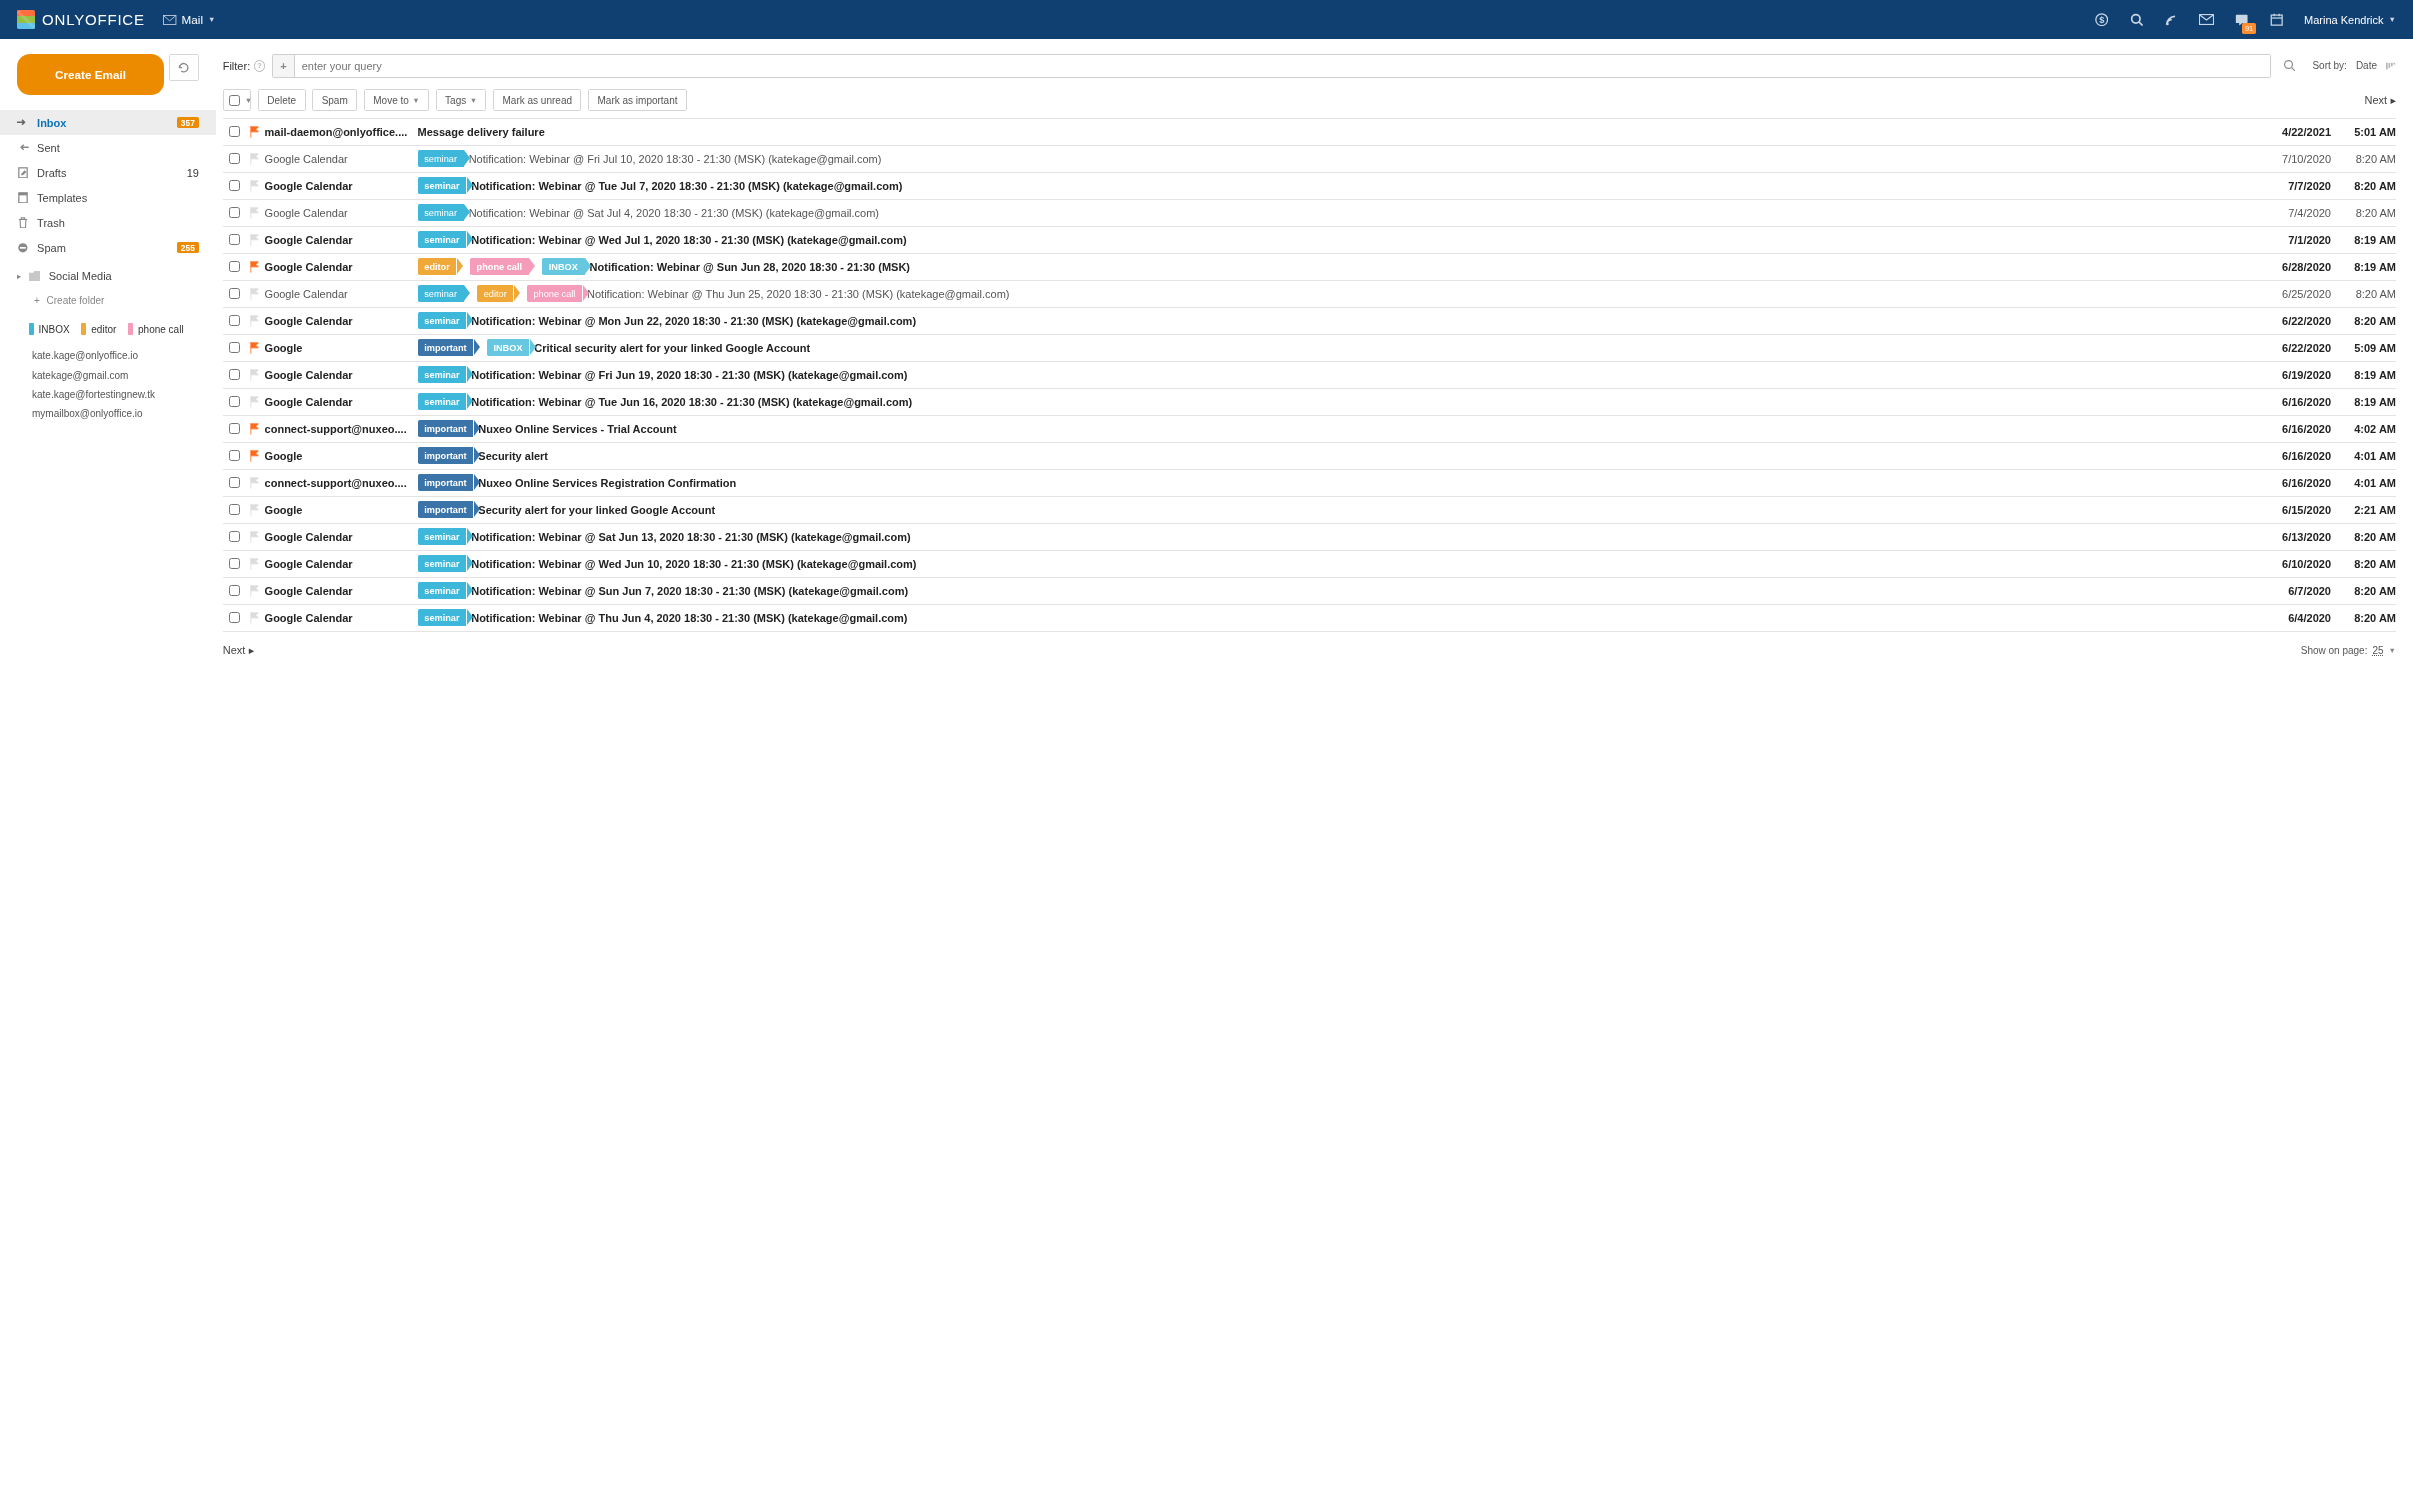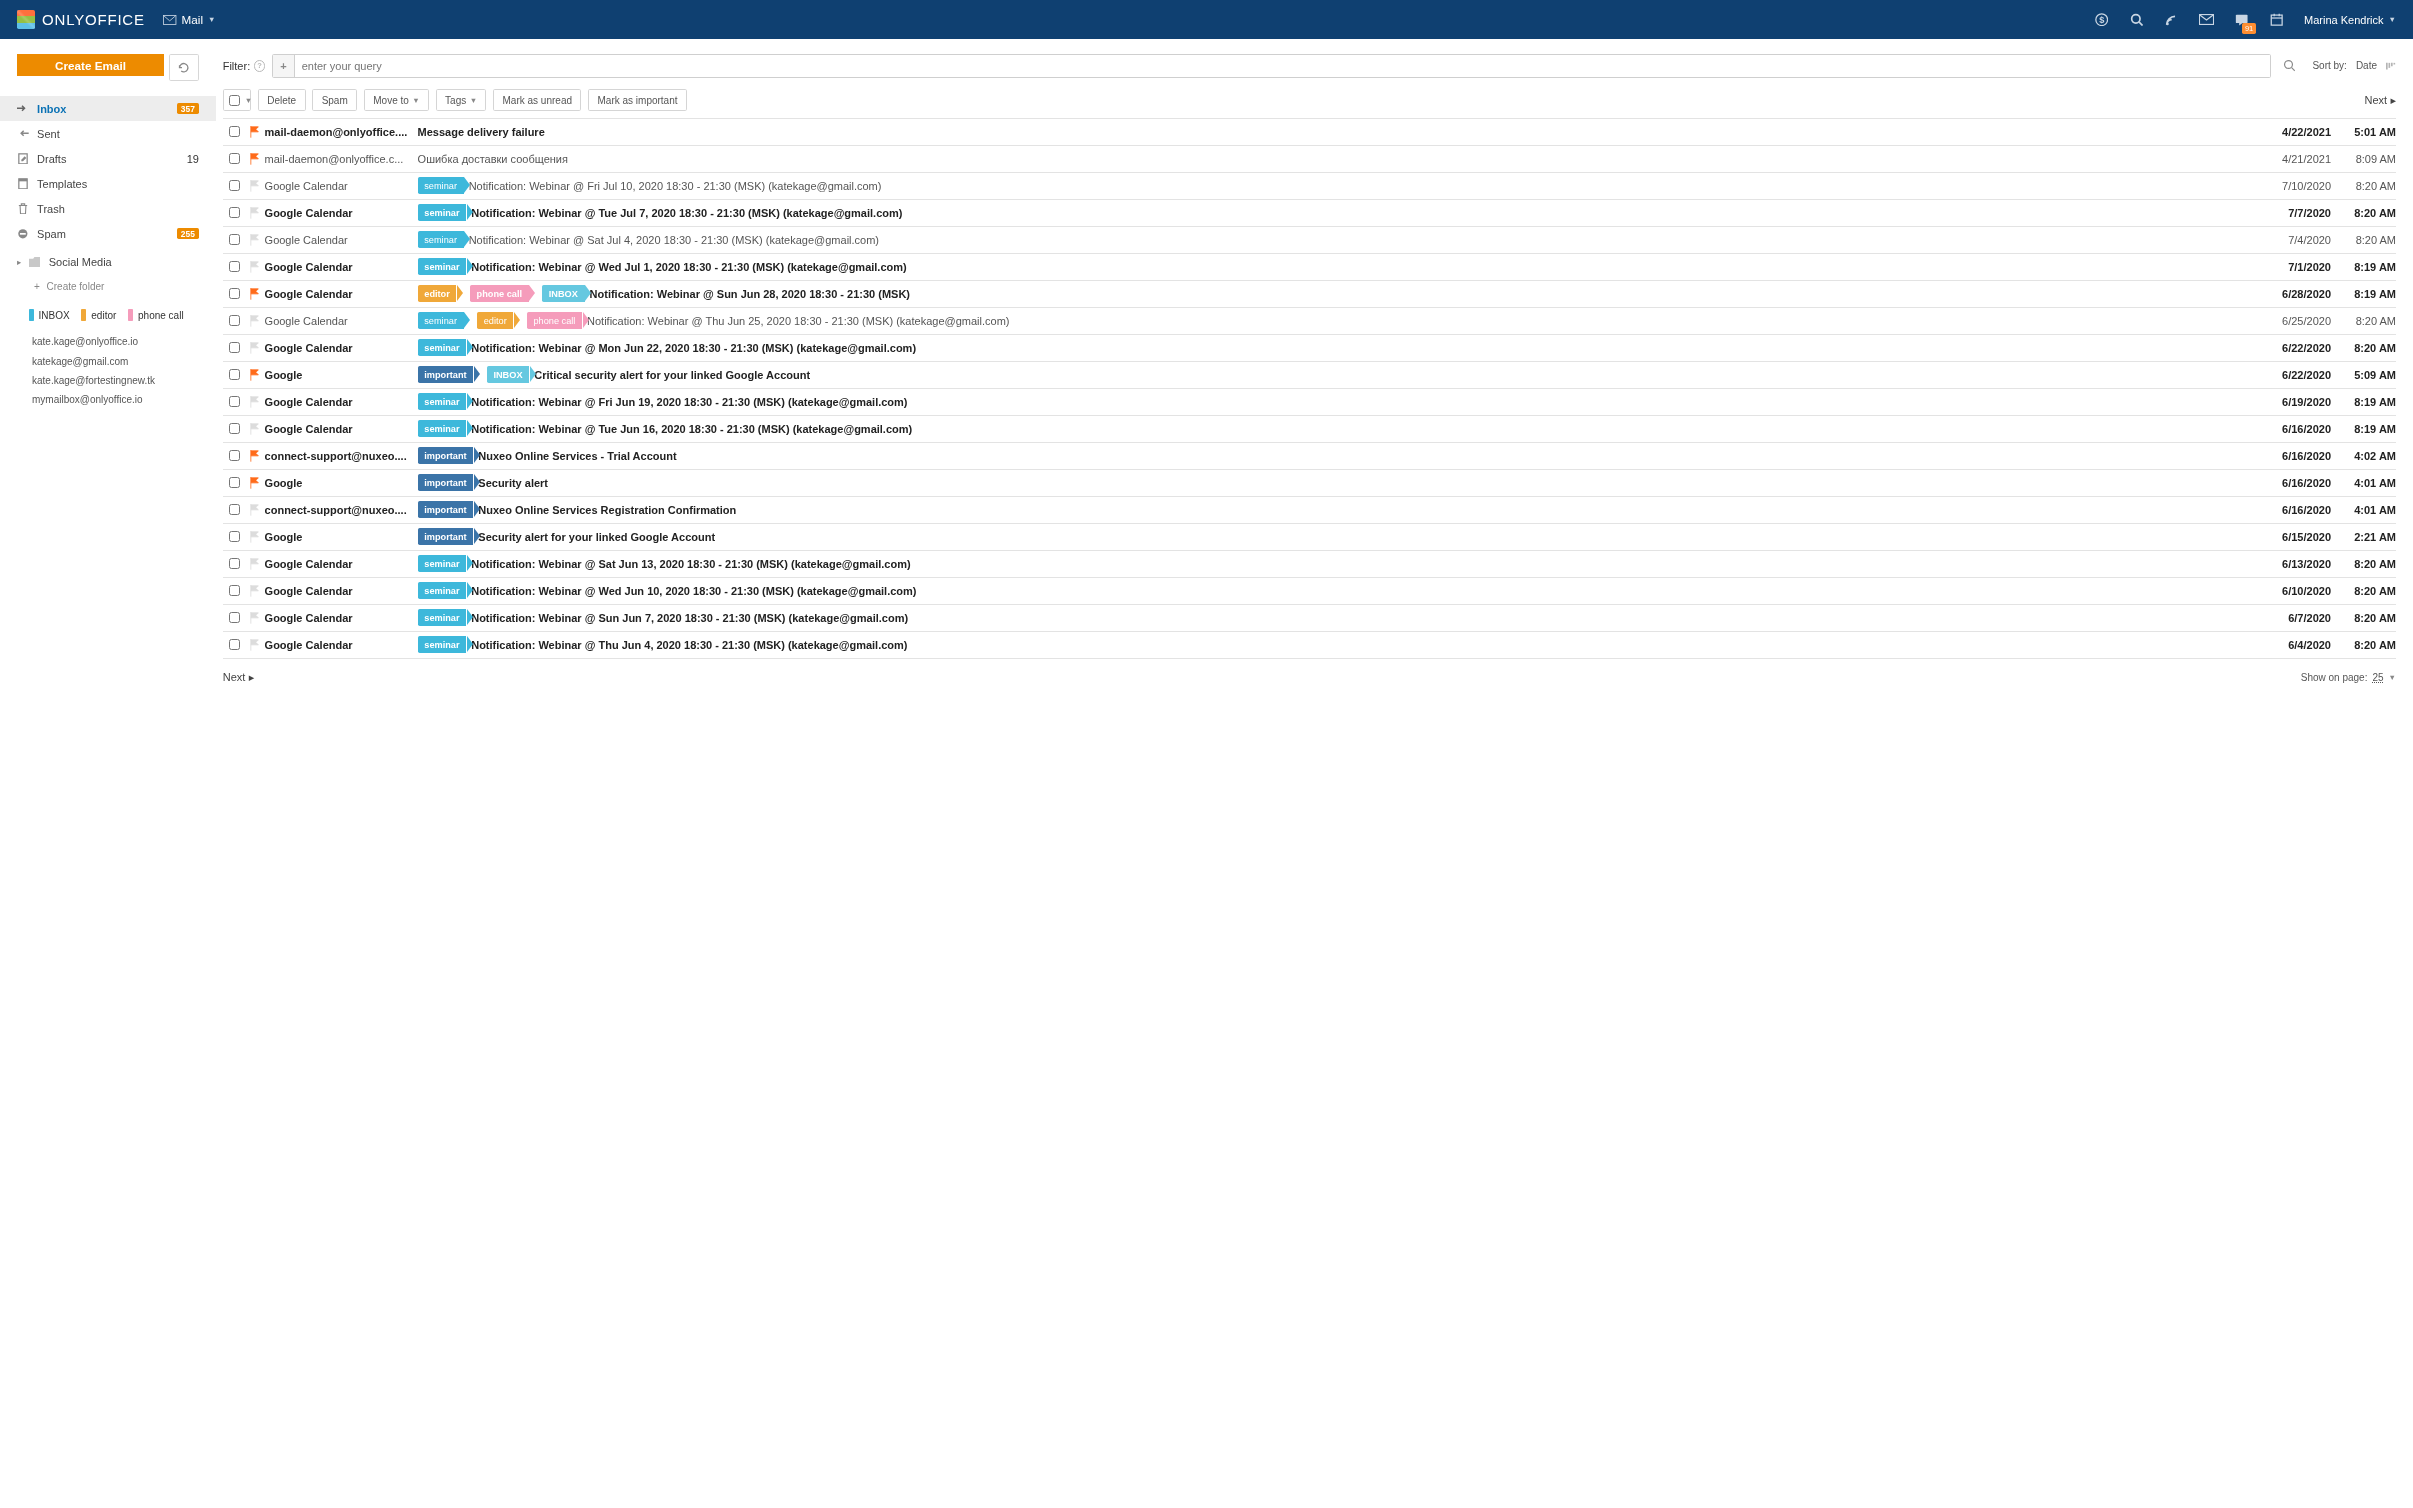--- a/index.html
+++ b/index.html
@@ -18,21 +18,21 @@
 .header-icon .badge { position: absolute; bottom: -6.7px; right: -6.7px; background: #ff8e31; color: #fff; font-size: 7.5px; padding: 0.8px 2.5px; border-radius: 1.7px; }
 .user-menu { margin-left: 20px; font-size: 11px; display: flex; align-items: center; cursor: pointer; }
 
 
 .container { display: flex; }
 .sidebar { width: 216px; padding: 15px 0 0 0; }
 .main { flex: 1; padding: 15px 17px 8.4px 0; min-width: 0; }
 
 
 .create-row { display: flex; gap: 5px; padding: 0 17px 11.7px 17px; }
-.btn-create { flex: 1; background: #ed8b00; background: #f08200; color: #fff; border: none; height: 22px; font-size: 11.7px; font-weight: 600; border-radius: 0; cursor: pointer; }
+.btn-create { flex: 1; background: #ed8b00; background: #f08200; color: #fff; border: none; height: 41px; font-size: 11.7px; font-weight: 600; border-radius: 13px; cursor: pointer; }
 .btn-create { background: #ed8b00; }
 .btn-create { background: #f58d1d; background:#ed8c00; }
 .btn-create { background:#ed7e00; }
 .btn-create { background:#ed8b00; }
 .btn-create { background:#f08225; background:#ed8b00; }
 .btn-refresh { width: 30px; height: 27px; border: 0.8px solid #d7d7d7; background: #fff; border-radius: 1.7px; cursor: pointer; display:flex;align-items:center;justify-content:center;color:#8a8a8a;}
 .folder-list { list-style: none; padding: 3.4px 0; }
 .folder-item { display: flex; align-items: center; height: 25px; padding: 0 17px 0 17px; cursor: pointer; font-size: 11px; color: #444; }
 .folder-item.active { background: #ededed; font-weight: 600; color: #2a6faa; }
 .folder-item.active .folder-label { color: #116faa; color:#0b72b5; }
@@ -350,36 +350,20 @@
           <div class="mr-subject">
             <span class="subj-text">Message delivery failure</span>
           </div>
           <div class="mr-date">4/22/2021</div>
           <div class="mr-time">5:01 AM</div>
         </div>
         <div class="mail-row read">
           <div class="mr-ck">
             <input type="checkbox" style="">
           </div>
-          <div class="mr-flag flag-on">
-            <svg width="10" height="11.7" viewBox="0 0 12 14">
-              <path d="M1 0 L1 14 M1 1 L10 1 L7 4 L10 7 L1 7" fill="#ff6b1a" stroke="#ff6b1a" stroke-width="1"></path>
-            </svg>
-          </div>
-          <div class="mr-sender">mail-daemon@onlyoffice.c...</div>
-          <div class="mr-subject">
-            <span class="subj-text">Ошибка доставки сообщения</span>
-          </div>
-          <div class="mr-date">4/21/2021</div>
-          <div class="mr-time">8:09 AM</div>
-        </div>
-        <div class="mail-row read">
-          <div class="mr-ck">
-            <input type="checkbox" style="">
-          </div>
           <div class="mr-flag flag-off">
             <svg width="10" height="11.7" viewBox="0 0 12 14">
               <path d="M1 0 L1 14 M1 1 L10 1 L7 4 L10 7 L1 7" fill="#dcdcdc" stroke="#dcdcdc" stroke-width="1"></path>
             </svg>
           </div>
           <div class="mr-sender">Google Calendar</div>
           <div class="mr-subject">
             <span class="tag" data-color="seminar">
               <span>seminar</span>
             </span>

